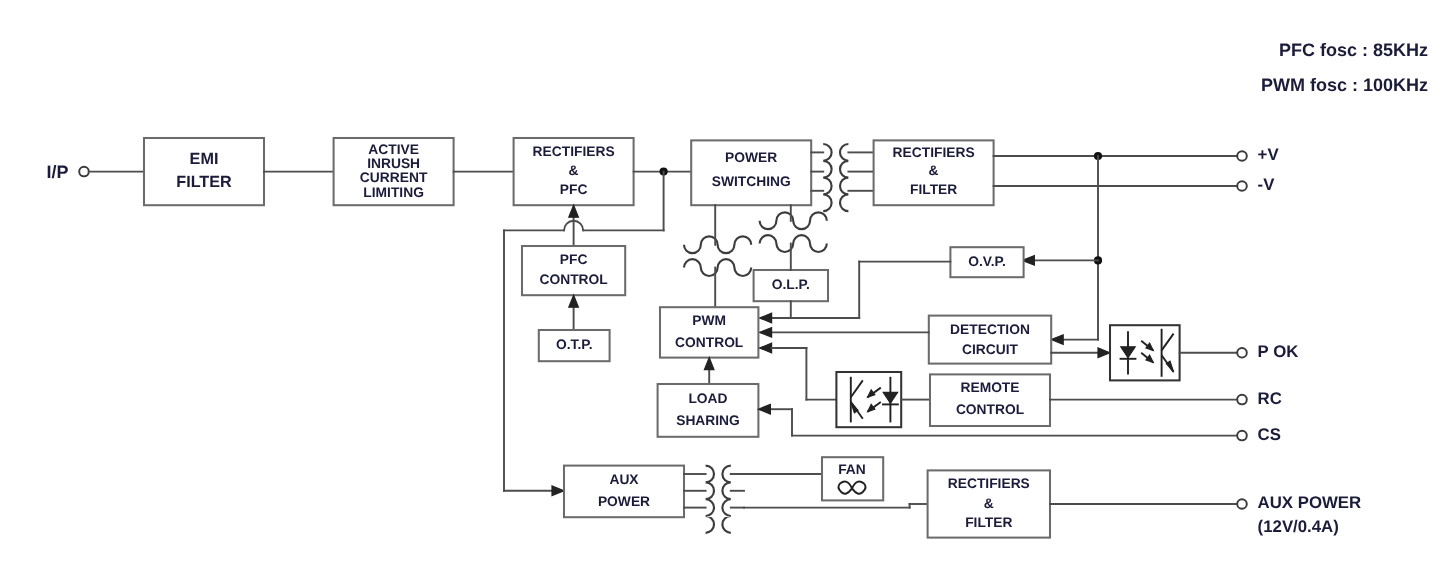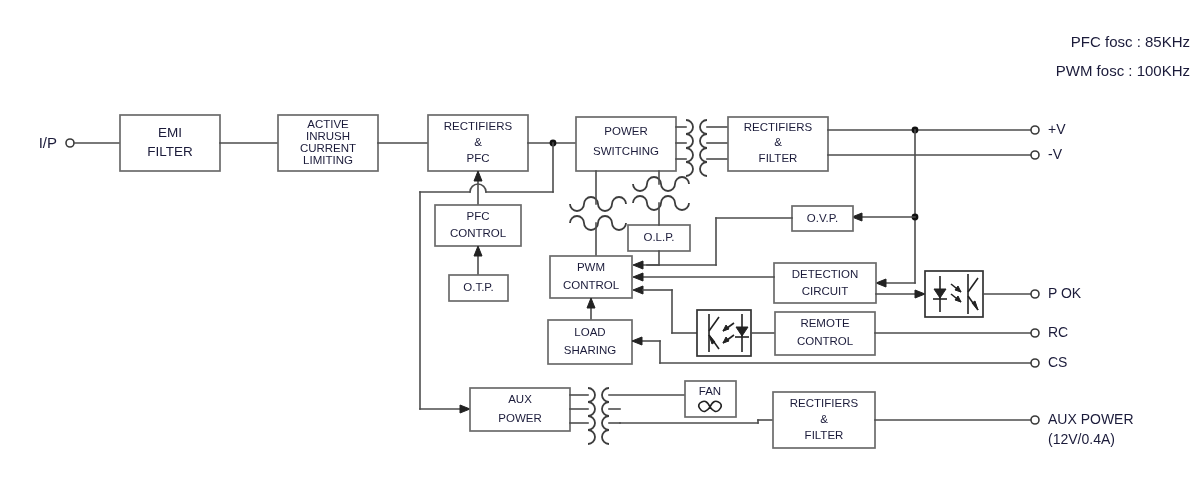--- a/index.html
+++ b/index.html
@@ -10,20 +10,21 @@
   body {
     width: 1200px;
     height: 485px;
     font-family: "Liberation Sans", sans-serif;
     overflow: hidden;
   }
   #diagram-root {
     position: relative;
     width: 1084px;
     height: 485px;
+    font-weight: bold;
   }
   svg#block-diagram {
     display: block;
     width: 1200px;
     height: 485px;
   }
   .wire {
     stroke: #4d4d4d;
     stroke-width: 1.6;
     fill: none;

